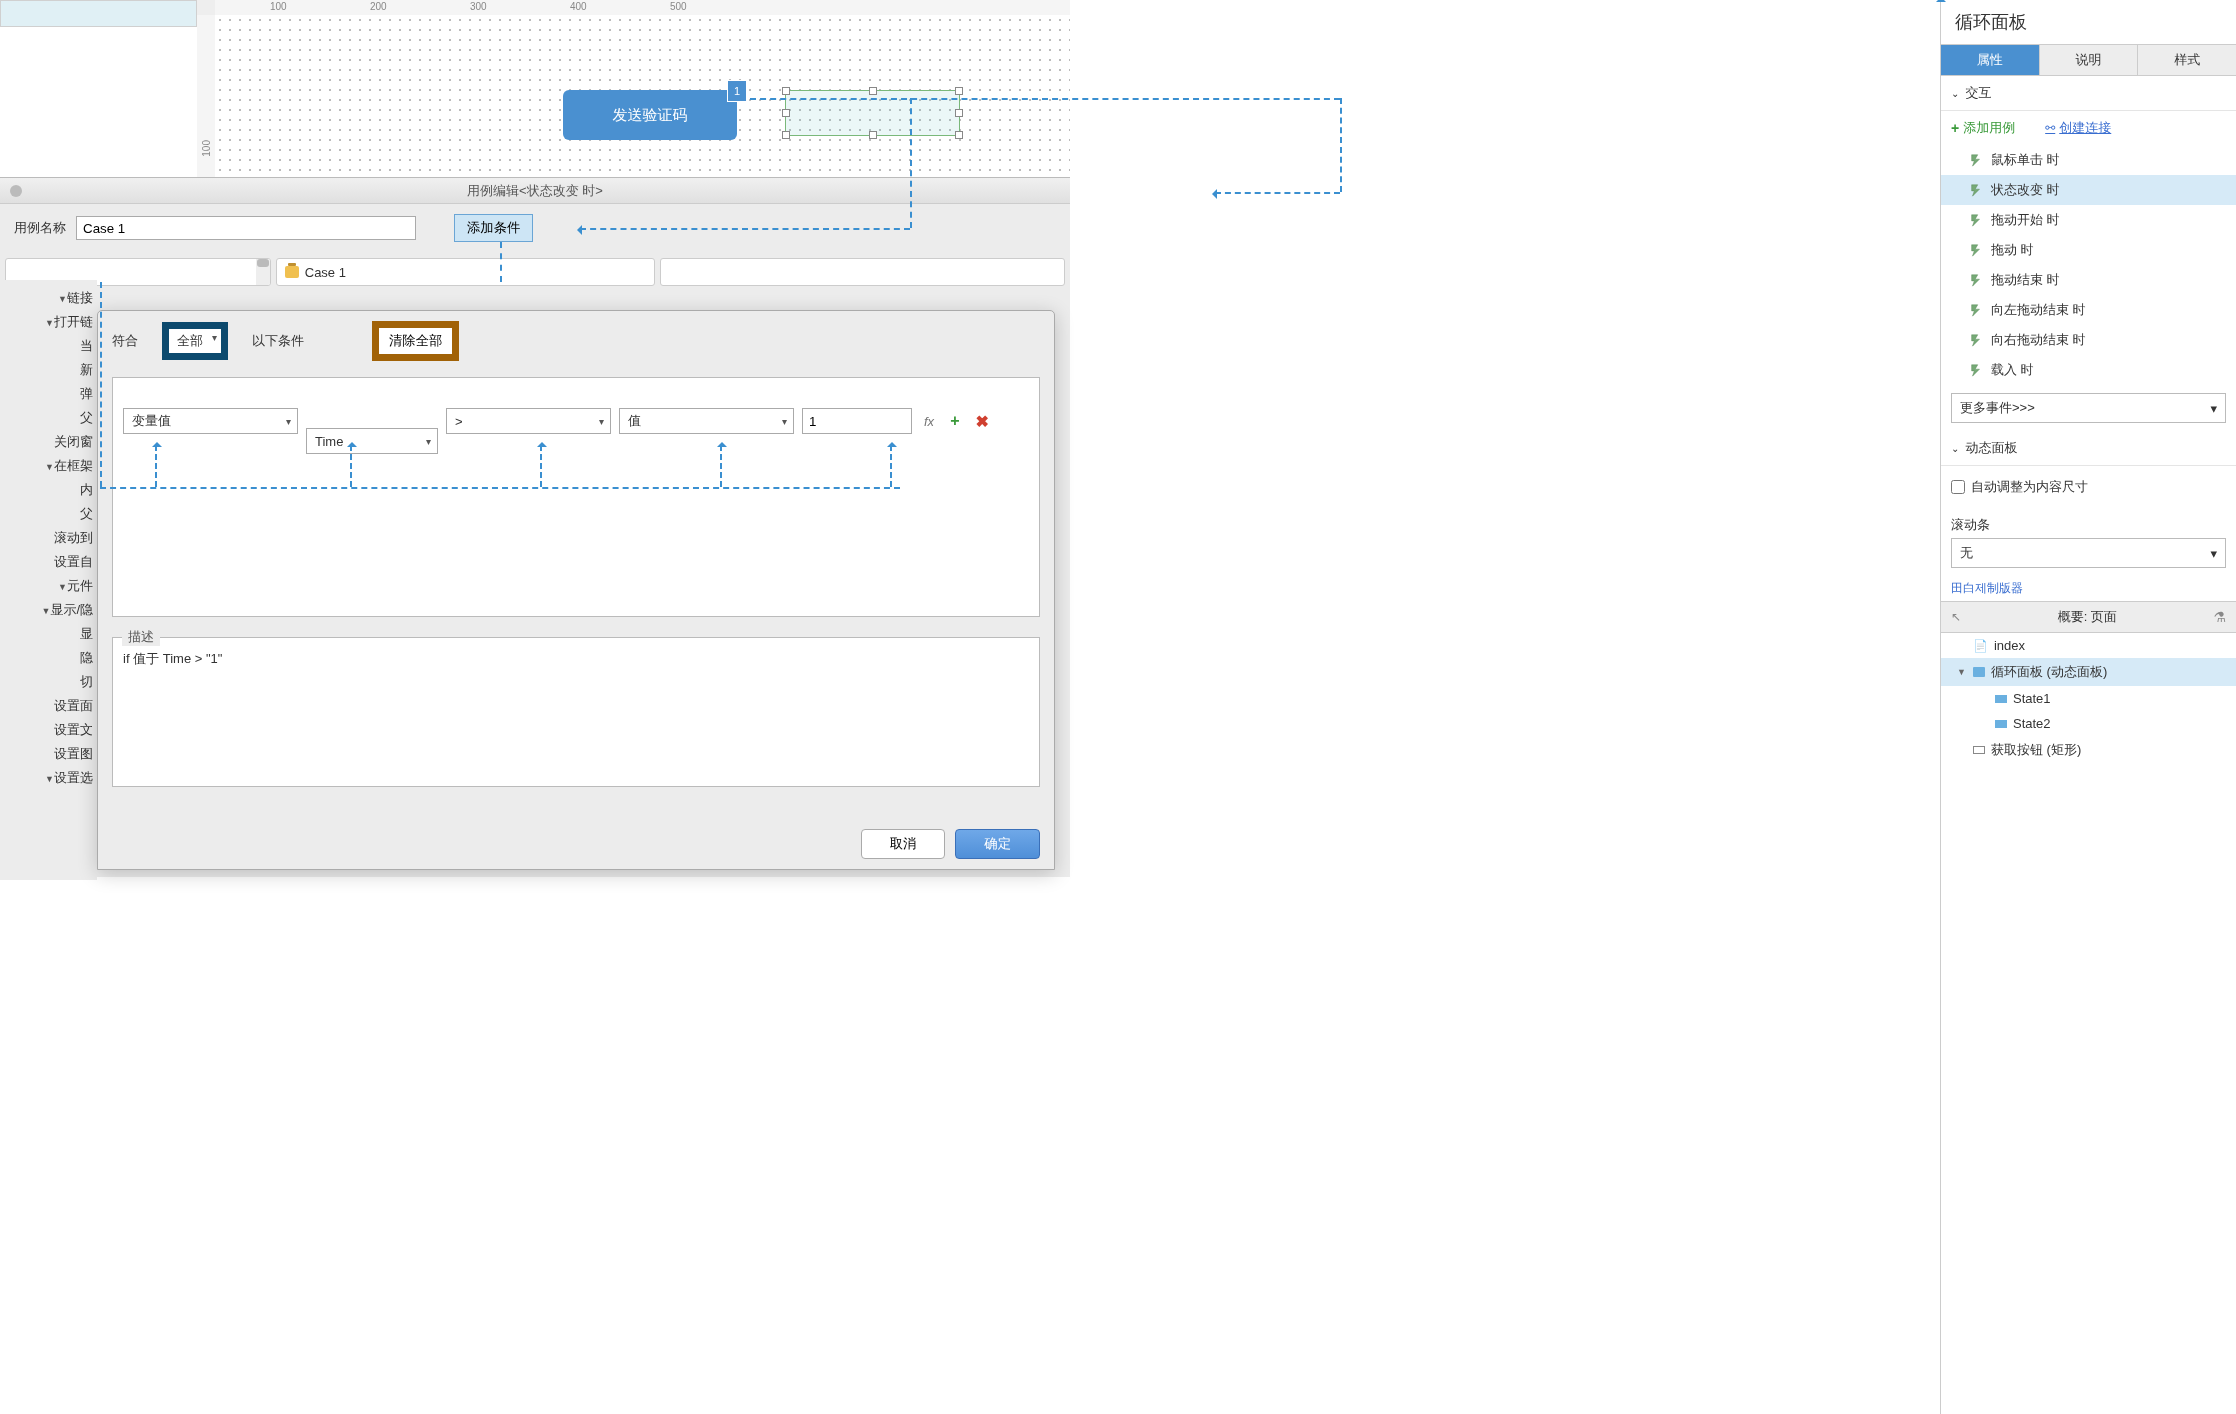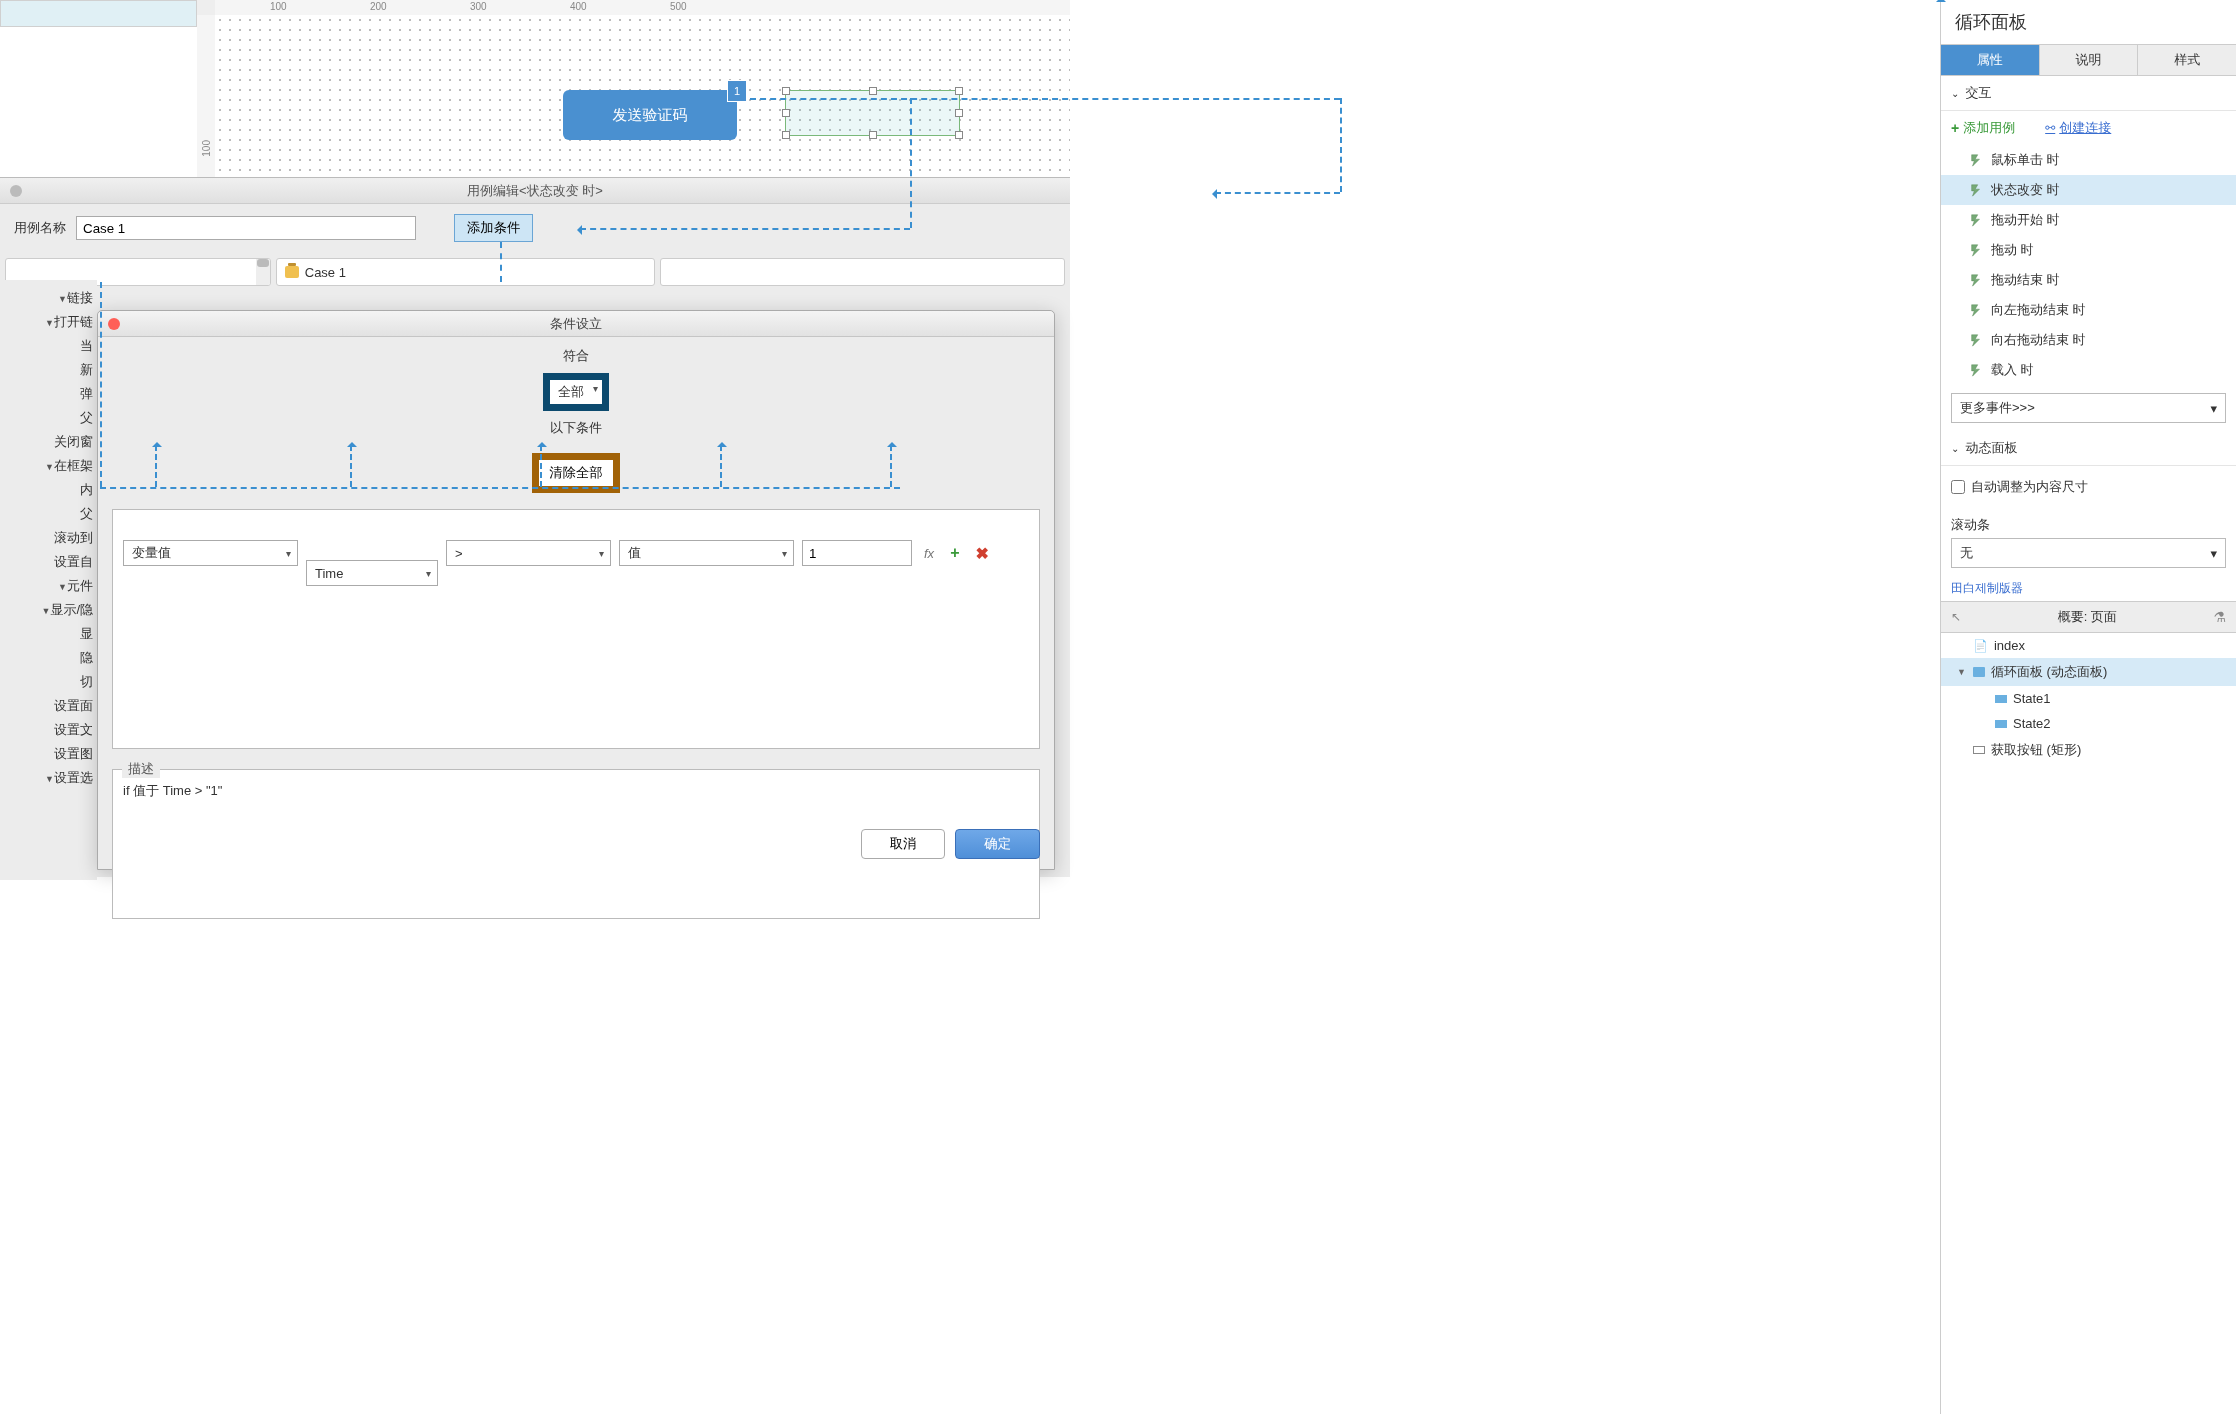--- a/index.html
+++ b/index.html
@@ -103,21 +103,21 @@
 .action-tree .lvl2 { padding-left: 48px; }
 
 .case-icon { width: 14px; height: 12px; display: inline-block; background: #f0c050; border-radius: 2px; position: relative; }
 .case-icon::after { content:""; position: absolute; left: 3px; top: -3px; width: 8px; height: 3px; background: #c09030; border-radius: 1px; }
 
 
 .cond-dialog { position: absolute; left: 97px; top: 310px; width: 958px; height: 560px; background: #ececec; border: 1px solid #aaa; border-radius: 5px 5px 0 0; box-shadow: 0 4px 20px rgba(0,0,0,0.2); }
 .cd-titlebar { position: relative; height: 26px; background: linear-gradient(#f4f4f4,#e2e2e2); border-bottom: 1px solid #c5c5c5; text-align: center; line-height: 26px; color: #444; border-radius: 5px 5px 0 0; }
 .cd-close { position: absolute; left: 10px; top: 7px; width: 12px; height: 12px; border-radius: 50%; background: #ff5f57; }
 
-.cd-toolbar { display: flex; align-items: center; gap: 8px; padding: 10px 14px; flex-direction: column; }
+.cd-toolbar { display: flex; align-items: center; gap: 24px; padding: 10px 14px; }
 .cd-select-sm { border: 7px solid #0c4a6e; background: #fff; padding: 3px 18px 3px 8px; position: relative; cursor: pointer; }
 .cd-select-sm::after { content: "▾"; position: absolute; right: 4px; top: 3px; font-size: 10px; color: #555; }
 .cd-clear { border: 7px solid #a16207; background: #fff; padding: 4px 10px; cursor: pointer; }
 
 .cd-grid { margin: 6px 14px; border: 1px solid #bbb; background: #fff; height: 240px; padding: 10px; }
 .cd-row { display: flex; align-items: center; gap: 8px; }
 .cd-dd { border: 1px solid #aaa; background: #fff; height: 26px; position: relative; display: flex; align-items: center; padding: 0 22px 0 8px; cursor: pointer; }
 .cd-dd::after { content: "▾"; position: absolute; right: 6px; font-size: 10px; color: #555; }
 .cd-dd.w1 { width: 175px; }
 .cd-dd.w2 { width: 132px; margin-top: 40px; }
@@ -371,24 +371,20 @@
     <div class="node lvl2"><span class="tg"></span>显</div>
     <div class="node lvl2"><span class="tg"></span>隐</div>
     <div class="node lvl2"><span class="tg"></span>切</div>
     <div class="node lvl1"><span class="tg"></span>设置面</div>
     <div class="node lvl1"><span class="tg"></span>设置文</div>
     <div class="node lvl1"><span class="tg"></span>设置图</div>
     <div class="node lvl1"><span class="tg">▼</span>设置选</div>
   </div>
 
 <div class="cond-dialog">
-  <div class="cd-titlebar">
-    <span class="cd-close"></span>
-    <span>条件设立</span>
-  </div>
   <div class="cd-toolbar">
     <span>符合</span>
     <span class="cd-select-sm"><span>全部</span></span>
     <span>以下条件</span>
     <span style="width:20px"></span>
     <button class="cd-clear">清除全部</button>
   </div>
   <div class="cd-grid">
     <div class="cd-row">
       <div class="cd-dd w1">

